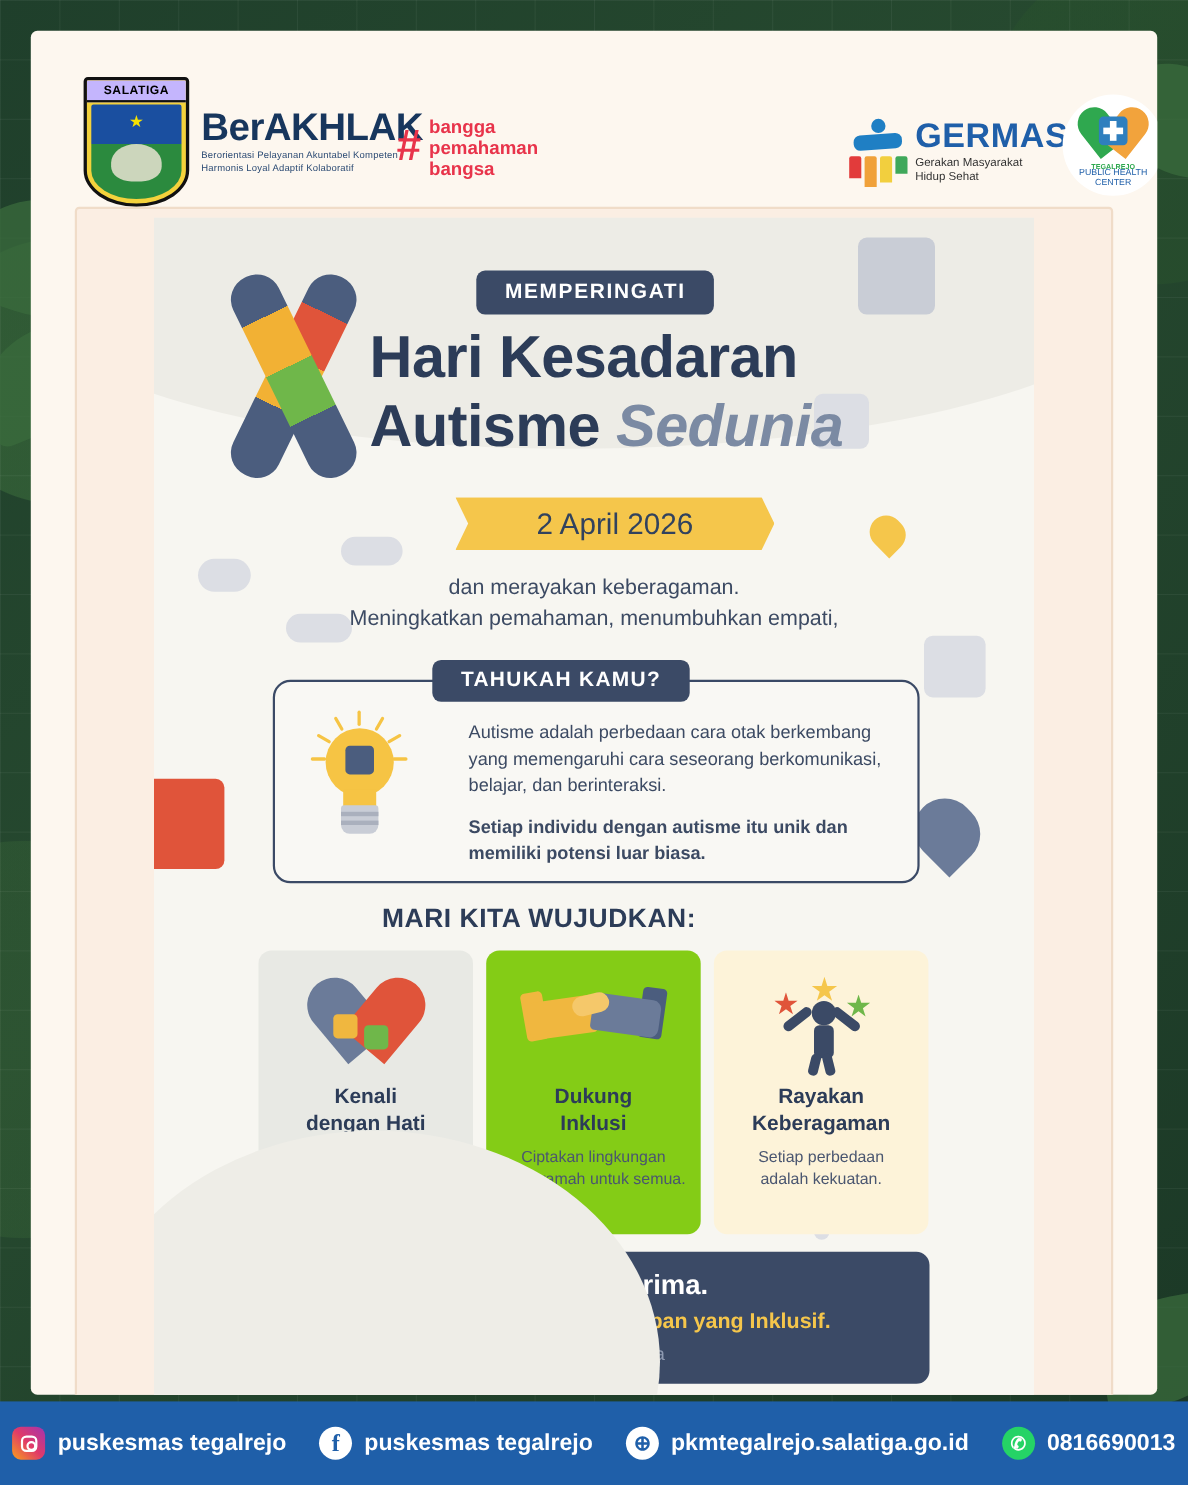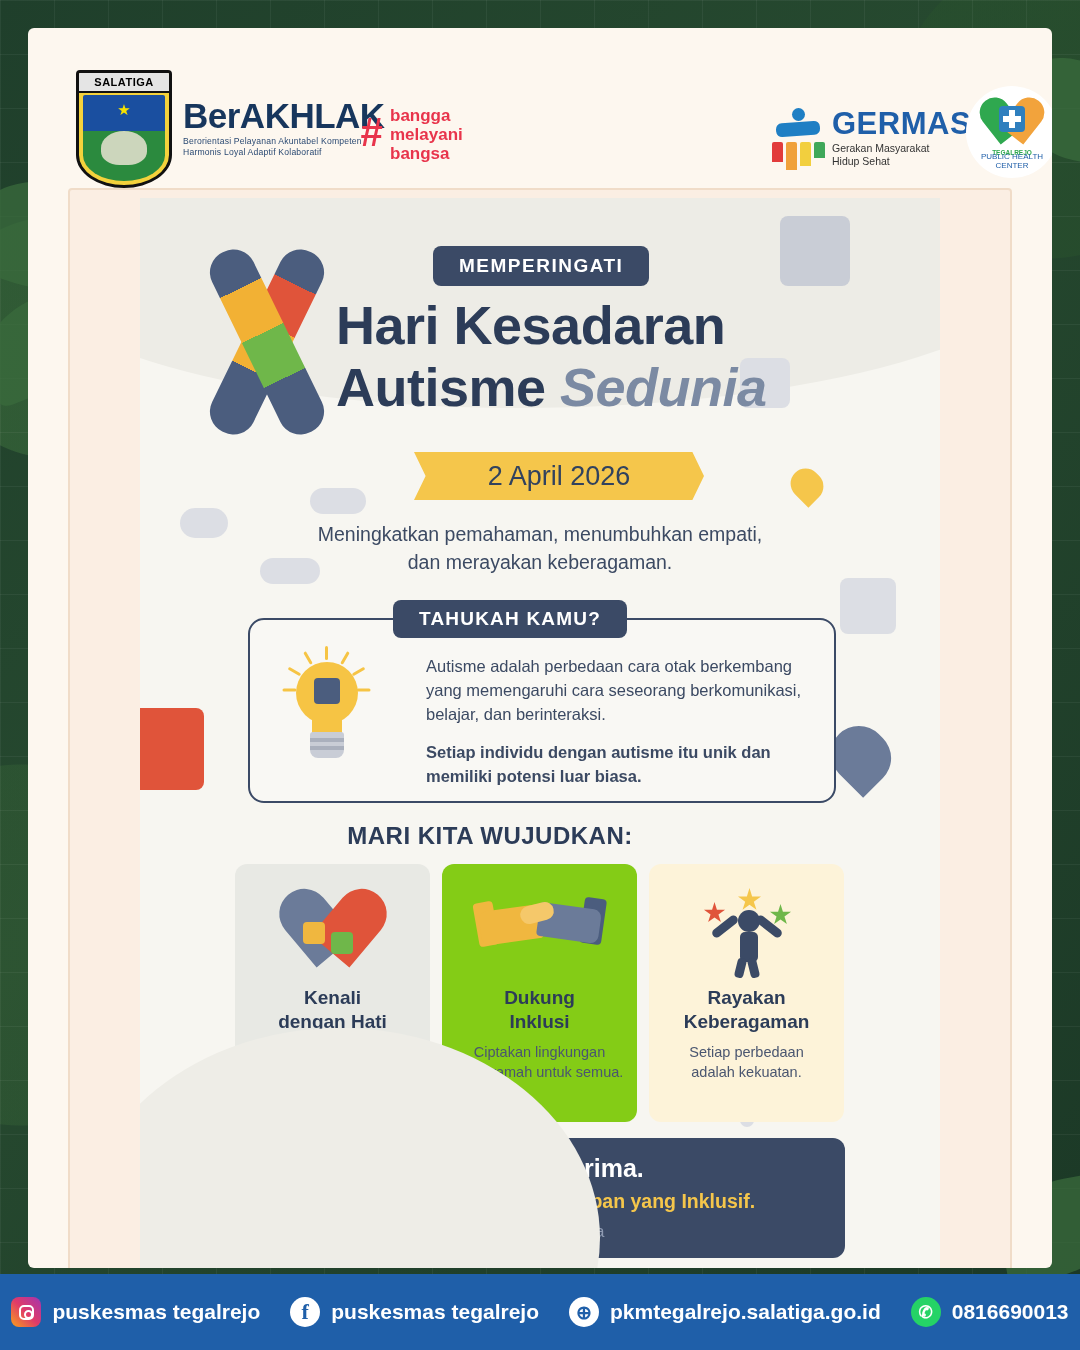--- a/index.html
+++ b/index.html
@@ -76,21 +76,21 @@
   }
   .crest {
     position: absolute; left: 48px; top: 42px; width: 96px; height: 118px;
     background: #f4d23c;
     border: 3px solid #111;
     border-radius: 4px 4px 50% 50% / 4px 4px 28% 28%;
     overflow: hidden;
   }
   .crest .top-band {
     position: absolute; top: 0; left: 0; right: 0; height: 20px;
-    background: #e5e5e5; border-bottom: 2px solid #111;
+    background: #c4b5fd; border-bottom: 2px solid #111;
     font-size: 11px; font-weight: bold; text-align: center; line-height: 18px;
     letter-spacing: .5px;
   }
   .crest .body {
     position: absolute; top: 22px; left: 4px; right: 4px; bottom: 4px;
     background: linear-gradient(#1a4fa0 0 42%, #2b8a3e 42% 100%);
     border-radius: 2px 2px 50% 50% / 2px 2px 30% 30%;
   }
   .crest .star {
     position:absolute; top: 6px; left: 50%; transform: translateX(-50%);
@@ -370,21 +370,21 @@
     <div class="berakhlak">
       <div class="big">BerAKHLAK</div>
       <div class="sub1">Berorientasi Pelayanan Akuntabel Kompeten</div>
       <div class="sub2">Harmonis Loyal Adaptif Kolaboratif</div>
     </div>
 
     <div class="bangga">
       <div class="hash">#</div>
       <div class="lines">
         <div>bangga</div>
-        <div>melayani</div>
+        <div>pemahaman</div>
         <div>bangsa</div>
       </div>
     </div>
 
     <div class="germas">
       <div class="figure">
         <div class="head"></div>
         <div class="arms"></div>
         <div class="bars">
           <i style="height:20px;background:#e23b3b;"></i>
@@ -435,22 +435,22 @@
         <span>Autisme</span>
         <em>Sedunia</em>
       </div>
 
       <div class="dateband">
         <div class="bg2"></div>
         <span>2 April 2026</span>
       </div>
 
       <div class="tagline">
+        <div>dan merayakan keberagaman.</div>
         <div>Meningkatkan pemahaman, menumbuhkan empati,</div>
-        <div>dan merayakan keberagaman.</div>
       </div>
 
       <div class="didyou">TAHUKAH KAMU?</div>
       <div class="factbox">
         <div class="bulb">
           <div class="ray" style="transform:rotate(0deg);"></div>
           <div class="ray" style="transform:rotate(30deg);"></div>
           <div class="ray" style="transform:rotate(-30deg);"></div>
           <div class="ray" style="transform:rotate(60deg);"></div>
           <div class="ray" style="transform:rotate(-60deg);"></div>

